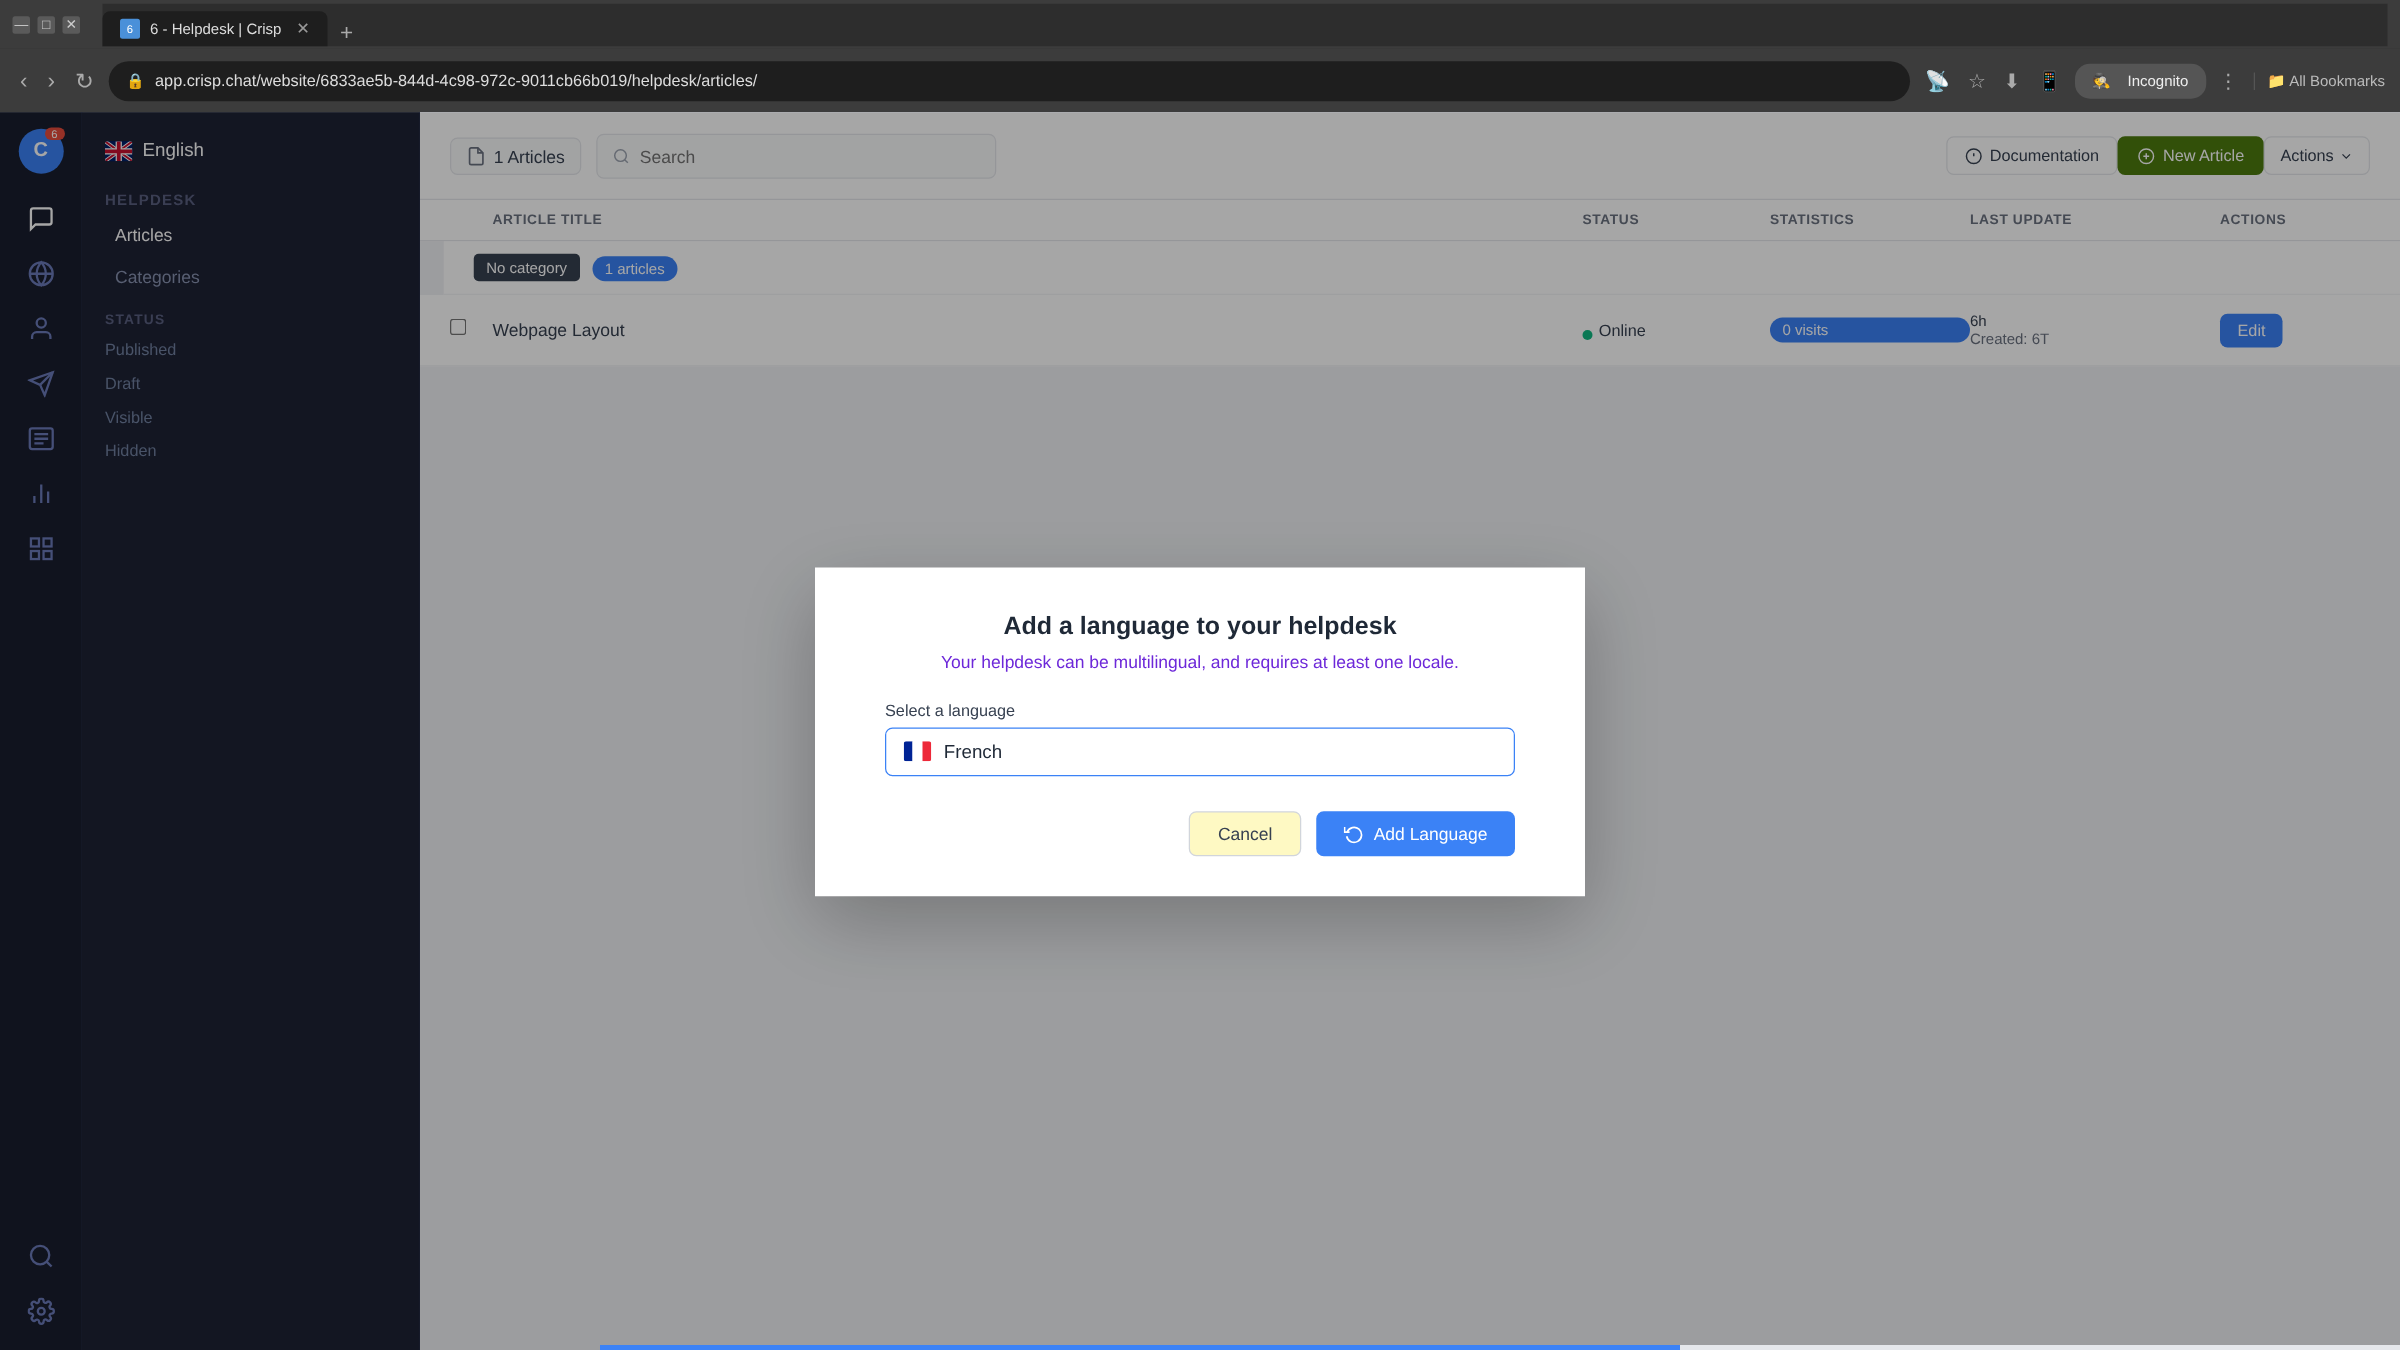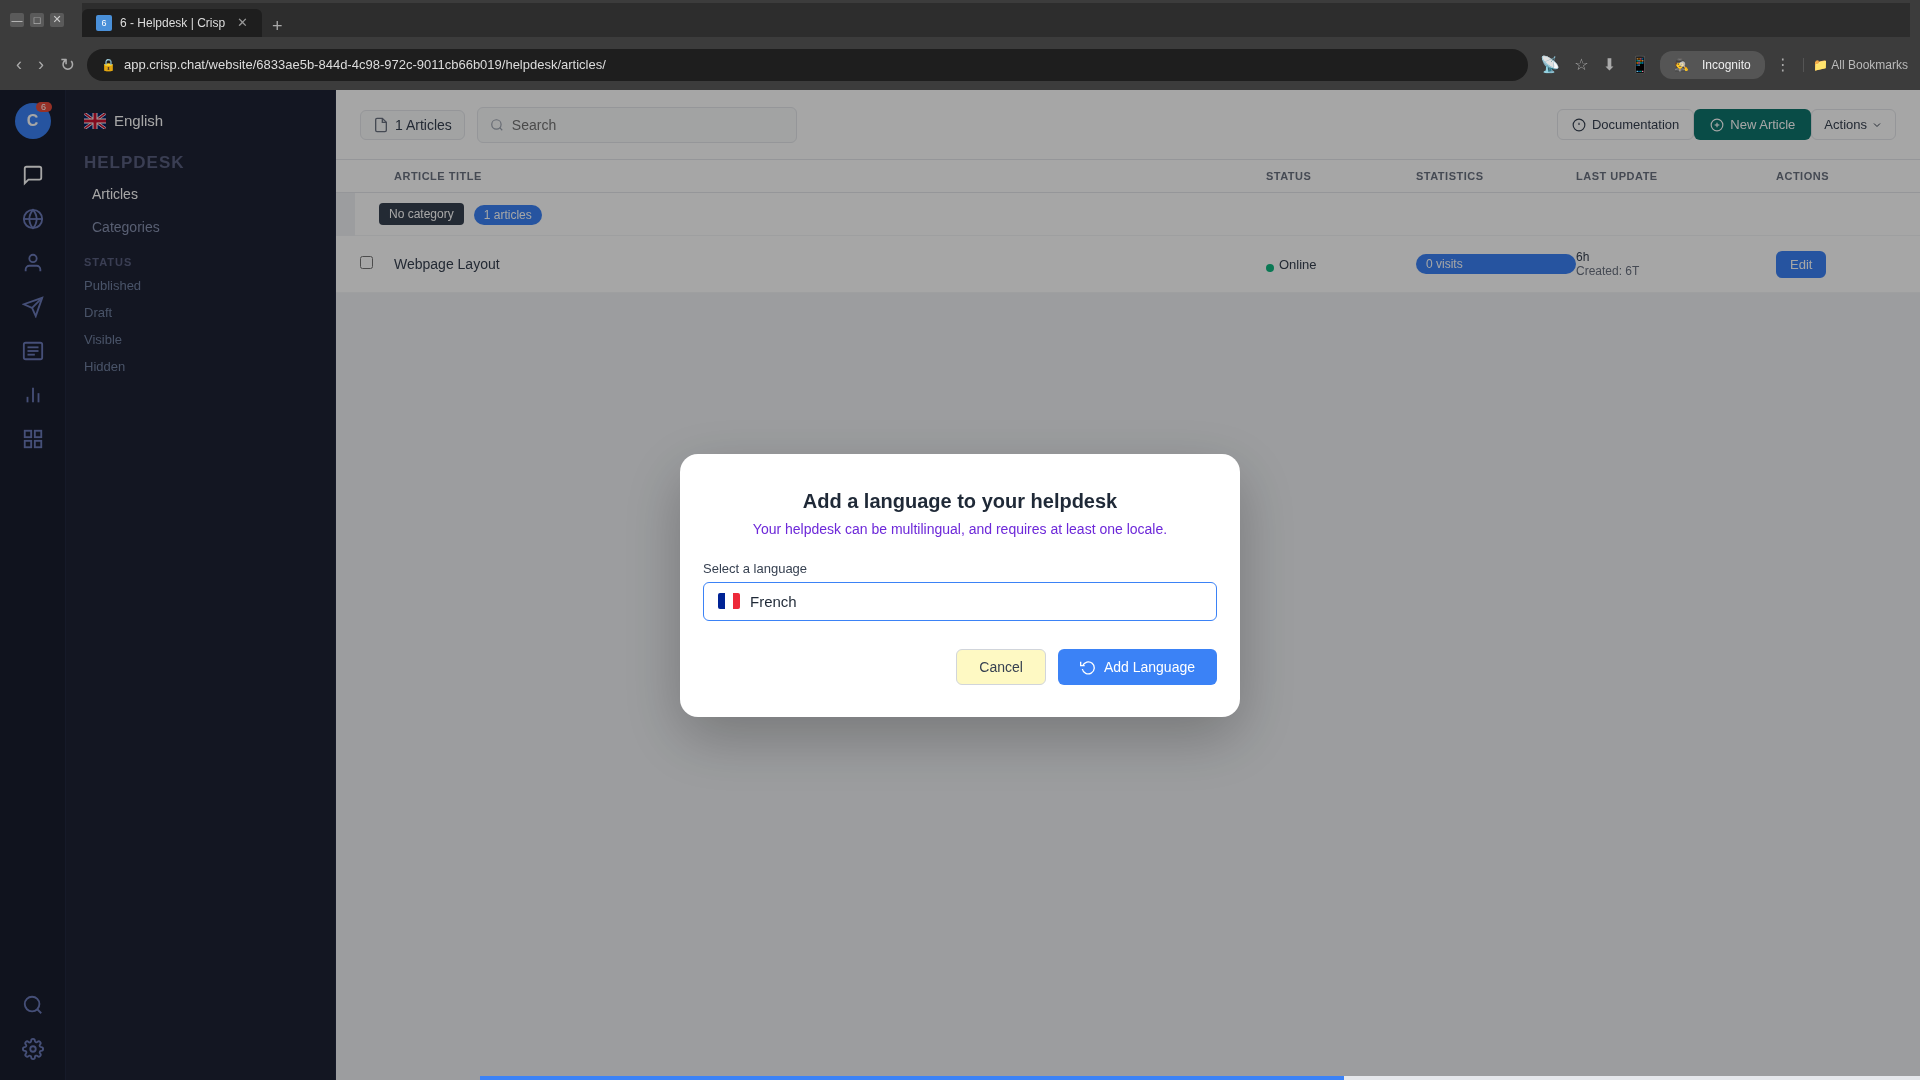--- a/index.html
+++ b/index.html
@@ -155,21 +155,21 @@
     .sidebar-lang {
       display: flex;
       align-items: center;
       gap: 8px;
       padding: 8px 18px;
       margin-bottom: 10px;
       cursor: pointer;
     }
     .lang-label { color: #fff; font-size: 15px; font-weight: 500; }
     .sidebar-section-label {
-      font-size: 17px;
+      font-size: 12px;
       color: #5a6080;
       font-weight: 600;
       letter-spacing: 1px;
       text-transform: uppercase;
       padding: 6px 18px 4px;
       margin-top: 6px;
     }
     .sidebar-item {
       padding: 8px 18px;
       color: #8892b0;
@@ -245,21 +245,21 @@
       background: #fff;
       border: 1px solid #e5e7eb;
       border-radius: 6px;
       padding: 7px 14px;
       font-size: 13px;
       color: #374151;
       cursor: pointer;
     }
     .btn-new {
       display: flex; align-items: center; gap: 6px;
-      background: #0f766e;
+      background: #4d7c0f;
       border: none;
       border-radius: 6px;
       padding: 7px 16px;
       font-size: 13px;
       color: #fff;
       cursor: pointer;
     }
     .btn-actions {
       display: flex; align-items: center; gap: 4px;
       background: #fff;
@@ -348,23 +348,23 @@
       top: 90px;
       left: 0; right: 0; bottom: 0;
       background: rgba(0,0,0,0.35);
       display: flex;
       align-items: center;
       justify-content: center;
       z-index: 100;
     }
     .modal {
       background: #fff;
-      border-radius: 18px;
-      padding: 36px 23px 32px;
-      width: 560px;
+      border-radius: 0;
+      padding: 36px 56px 32px;
+      width: 616px;
       box-shadow: 0 20px 60px rgba(0,0,0,0.25);
       position: relative;
     }
     .modal-title {
       font-size: 20px;
       font-weight: 600;
       color: #1f2937;
       text-align: center;
       margin-bottom: 8px;
     }

